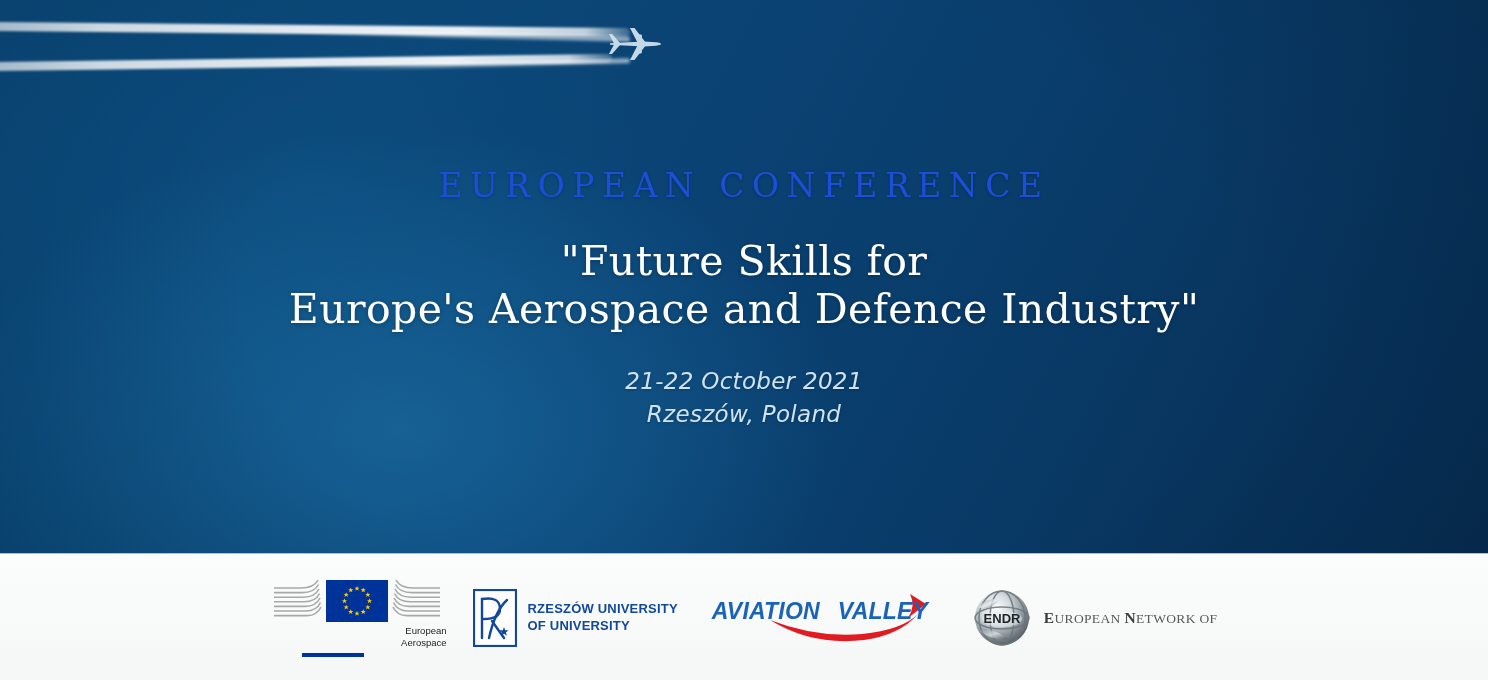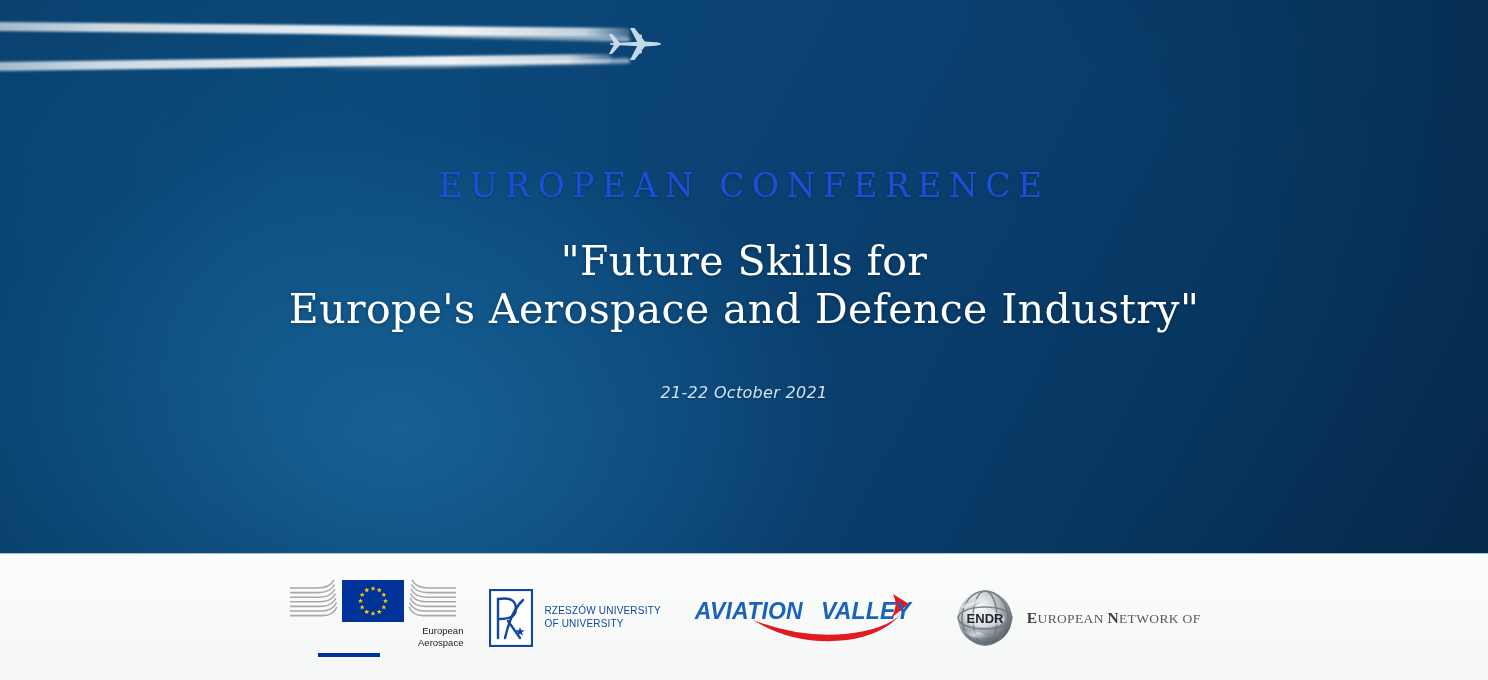--- a/index.html
+++ b/index.html
@@ -99,24 +99,24 @@
     margin-top: 34px;
     font-family: "DejaVu Serif", "Liberation Serif", serif;
     font-size: 41px;
     color: #ffffff;
     line-height: 1.16;
     letter-spacing: 0.4px;
     text-shadow: 0 1px 4px rgba(0,0,0,0.28);
   }
   .headline .l2 { display: block; }
   .meta {
-    margin-top: 49px;
+    margin-top: 32px;
     font-family: "DejaVu Sans", "Liberation Sans", sans-serif;
     font-style: italic;
-    font-size: 16px;
+    font-size: 23px;
     color: #cfe3f2;
     line-height: 1.42;
     letter-spacing: 0.3px;
     text-shadow: 0 1px 3px rgba(0,0,0,0.22);
   }
   .meta .place { display: block; }
 
   
   .logobar {
     position: absolute;
@@ -164,22 +164,22 @@
   .ec-rule {
     width: 62px; height: 4px; background: #003399;
     margin-left: 31px; margin-top: 4px;
   }
 
   
   .rz { margin-right: 34px; }
   .rz-mark { width: 44px; height: 58px; margin-right: 11px; flex: none; }
   .rz-text {
     font-family: "Liberation Sans", sans-serif;
-    font-weight: normal;
-    font-size: 10px;
+    font-weight: bold;
+    font-size: 13px;
     color: #11489b;
     line-height: 1.26;
     letter-spacing: 0.2px;
     text-align: left;
   }
 
   
   .av { margin-right: 38px; position: relative; width: 222px; height: 56px; }
   .av-text {
     position: absolute;
@@ -240,20 +240,21 @@
   </div>
 
   <div class="content">
     <div class="kicker">EUROPEAN CONFERENCE</div>
     <div class="headline">
       <span class="l1">"Future Skills for</span>
       <span class="l2">Europe's Aerospace and Defence Industry"</span>
     </div>
     <div class="meta">
       <span class="date">21-22 October 2021</span>
+      <span class="place">Rzeszów, Poland</span>
     </div>
   </div>
 
   <div class="logobar">
     <div class="logos">
 
       <div class="logo ec">
         <div style="width:100%;">
           <div class="ec-top">
             <svg width="52" height="44" viewBox="0 0 52 44">

